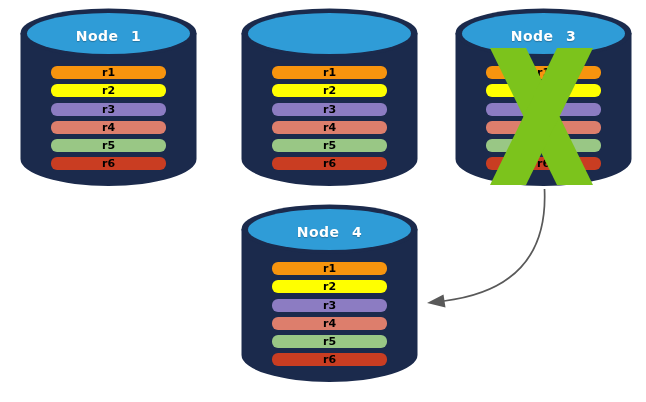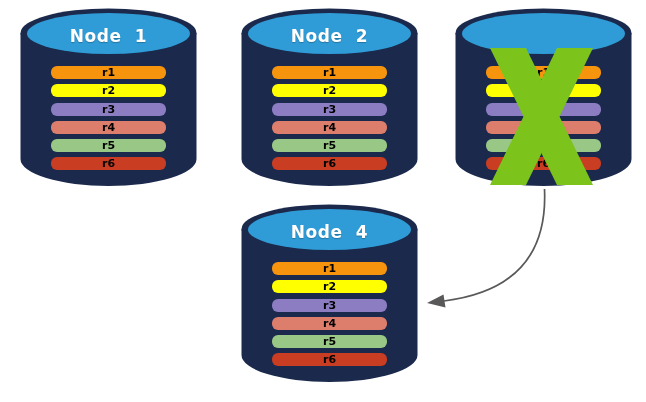--- a/index.html
+++ b/index.html
@@ -5,21 +5,21 @@
   html,body { margin:0; padding:0; background:#ffffff; }
   #canvas {
     position:relative; width:646px; height:402px; background:#ffffff;
     font-family:"DejaVu Sans", "Liberation Sans", sans-serif; overflow:hidden;
   }
   .node { position:absolute; width:177px; height:180px; }
   .cyl { position:absolute; left:0; top:0; width:177px; height:180px; }
   .node-title {
     position:absolute; left:0; top:13px; width:100%; height:29px;
     display:flex; align-items:center; justify-content:center;
-    color:#ffffff; font-weight:bold; font-size:17px; word-spacing:7px;
+    color:#ffffff; font-weight:bold; font-size:14px; word-spacing:7px;
     letter-spacing:0.5px; text-shadow:0 1px 1px rgba(0,0,0,0.25);
   }
   .rows {
     position:absolute; left:31px; top:58px; width:115px;
     display:flex; flex-direction:column; gap:5.3px;
   }
   .row {
     height:13px; border-radius:6px;
     display:flex; align-items:center; justify-content:center;
     font-size:11px; font-weight:bold; color:#000; line-height:13px;
@@ -49,36 +49,36 @@
         <div class="row" style="background: rgb(153, 199, 133); color: rgb(0, 0, 0);">r5</div>
         <div class="row" style="background: rgb(201, 61, 34); color: rgb(0, 0, 0);">r6</div>
       </div>
     </div>
     <div class="node" style="left: 241px; top: 8px;">
       <svg class="cyl" viewBox="0 0 177 180">
         <path d="M0.5 25 L0.5 151 A88 27 0 0 0 176.5 151 L176.5 25 Z" fill="#1B2A4C"></path>
         <ellipse cx="88.5" cy="25" rx="88" ry="24.5" fill="#1B2A4C"></ellipse>
         <ellipse cx="88.5" cy="25.5" rx="81.5" ry="20.5" fill="#2F9CD7"></ellipse>
       </svg>
-      <div class="node-title">Node 2</div>
       <div class="rows">
         <div class="row" style="background: rgb(247, 148, 14); color: rgb(0, 0, 0);">r1</div>
         <div class="row" style="background: rgb(255, 255, 0); color: rgb(0, 0, 0);">r2</div>
         <div class="row" style="background: rgb(140, 124, 194); color: rgb(0, 0, 0);">r3</div>
         <div class="row" style="background: rgb(221, 126, 108); color: rgb(0, 0, 0);">r4</div>
         <div class="row" style="background: rgb(153, 199, 133); color: rgb(0, 0, 0);">r5</div>
         <div class="row" style="background: rgb(201, 61, 34); color: rgb(0, 0, 0);">r6</div>
       </div>
     </div>
     <div class="node" style="left: 455px; top: 8px;">
       <svg class="cyl" viewBox="0 0 177 180">
         <path d="M0.5 25 L0.5 151 A88 27 0 0 0 176.5 151 L176.5 25 Z" fill="#1B2A4C"></path>
         <ellipse cx="88.5" cy="25" rx="88" ry="24.5" fill="#1B2A4C"></ellipse>
         <ellipse cx="88.5" cy="25.5" rx="81.5" ry="20.5" fill="#2F9CD7"></ellipse>
       </svg>
+      <div class="node-title">Node 3</div>
       <div class="rows">
         <div class="row" style="background: rgb(247, 148, 14); color: rgb(0, 0, 0);">r1</div>
         <div class="row" style="background: rgb(255, 255, 0); color: rgb(0, 0, 0);">r2</div>
         <div class="row" style="background: rgb(140, 124, 194); color: rgb(0, 0, 0);">r3</div>
         <div class="row" style="background: rgb(221, 126, 108); color: rgb(0, 0, 0);">r4</div>
         <div class="row" style="background: rgb(153, 199, 133); color: rgb(0, 0, 0);">r5</div>
         <div class="row" style="background: rgb(201, 61, 34); color: rgb(0, 0, 0);">r6</div>
       </div>
     </div>
     <div class="node" style="left: 241px; top: 204px;">

